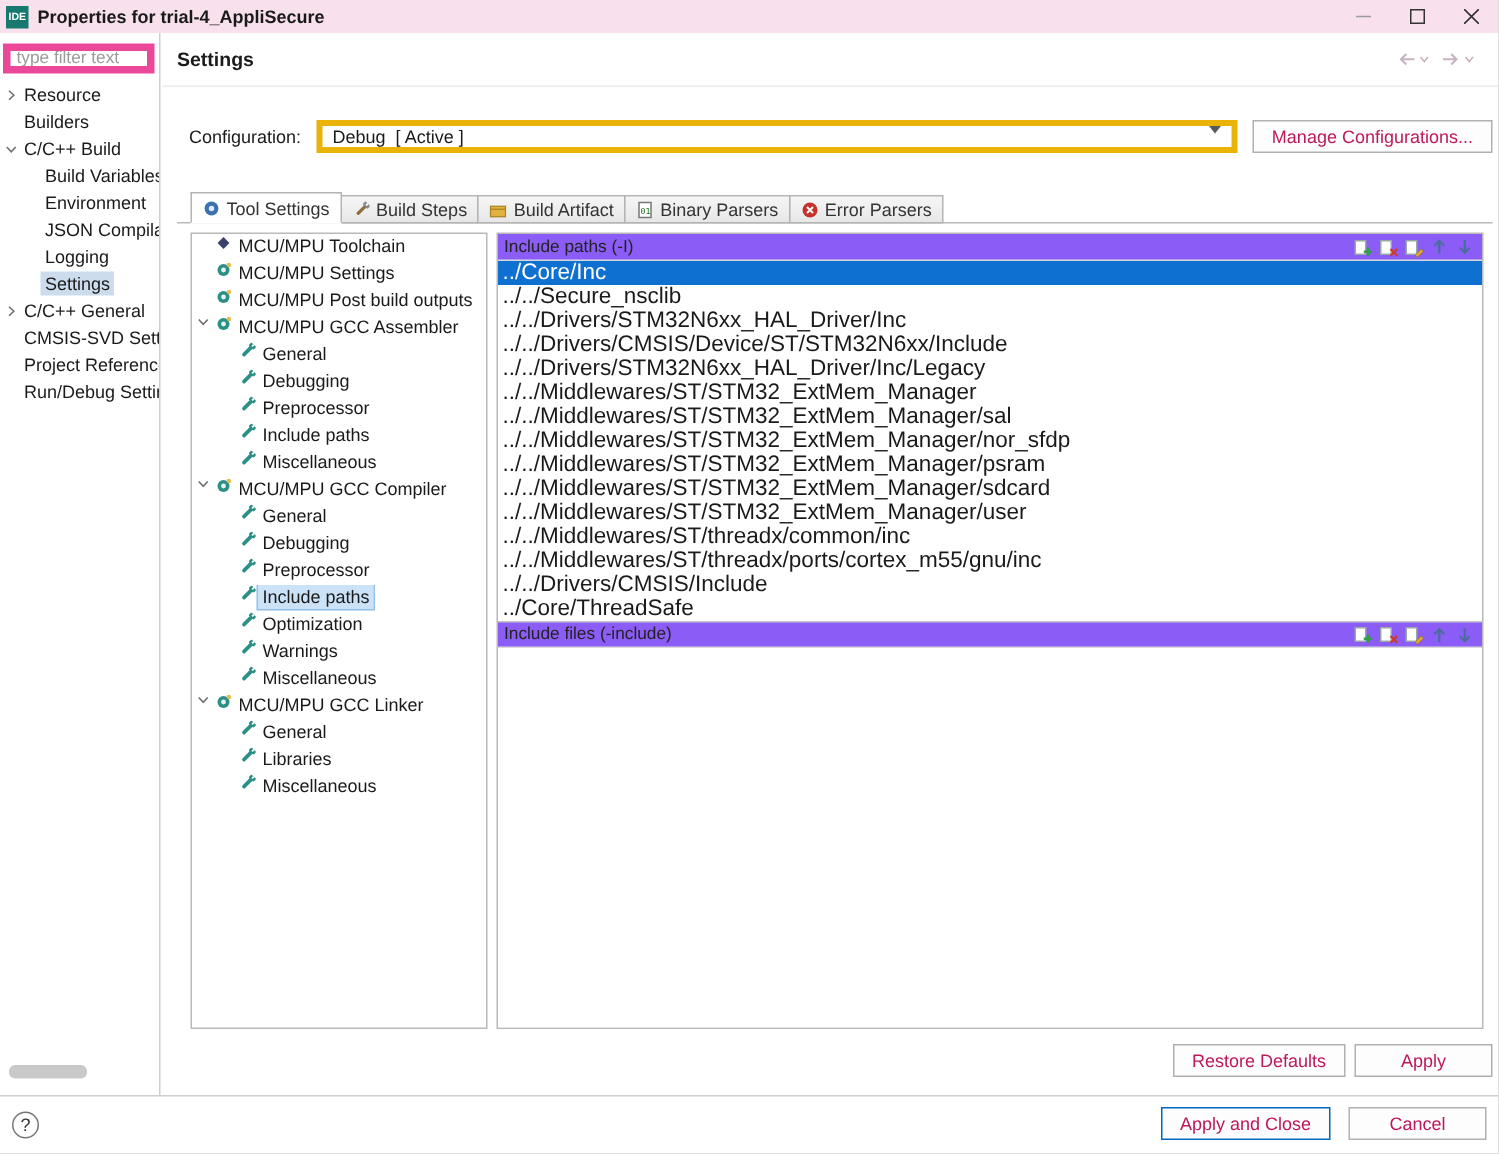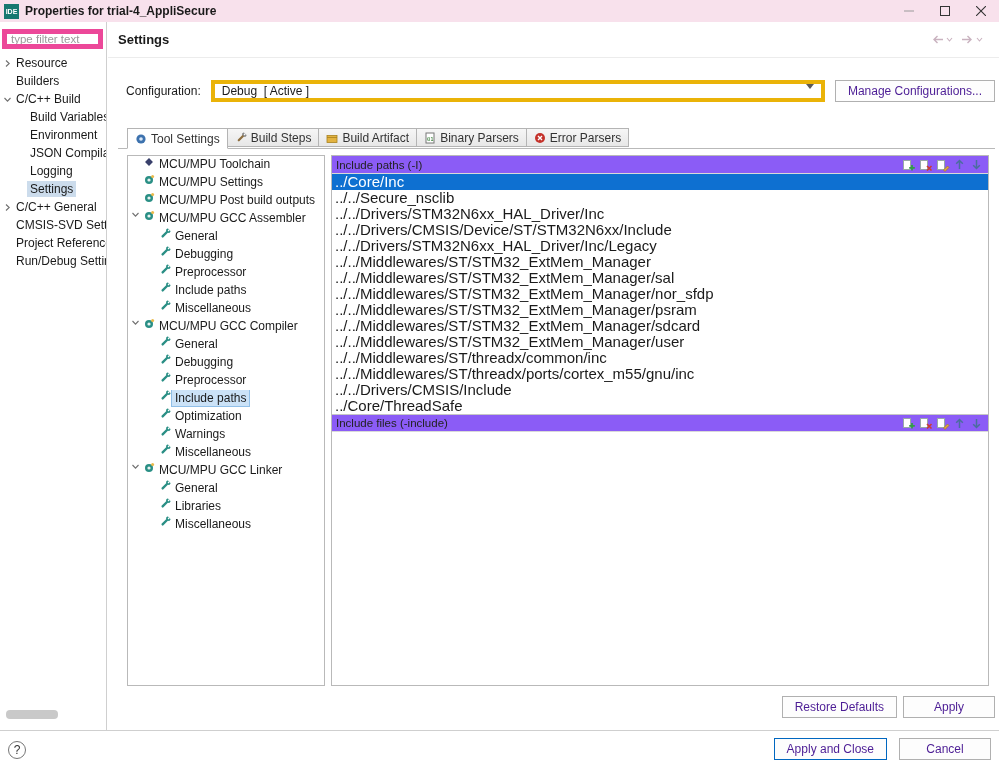--- a/index.html
+++ b/index.html
@@ -32,21 +32,21 @@
   .nav-arrows{margin-left:auto;display:flex;align-items:center;gap:3px;padding-right:4px}
   .nav-group{display:flex;align-items:center;gap:1px;padding:2px}
 
   .config-row{position:absolute;left:18px;right:4px;top:56px;height:26px;display:flex;align-items:center}
   .config-label{margin-right:10px;white-space:nowrap}
   .config-select{flex:1;height:22px;border:4px solid #eab308;background:#fff;display:flex;align-items:flex-start;padding:0 7px;cursor:default}
   .config-value{white-space:pre;font-size:12px}
   .select-caret{margin-left:auto;width:0;height:0;border-left:4px solid transparent;border-right:4px solid transparent;border-top:5px solid #5a5a5a}
   .manage-btn{margin-left:10px;height:24px}
 
-  .tabs{position:absolute;left:19px;top:106px;height:21px;display:flex;align-items:flex-start;z-index:3}
+  .tabs{position:absolute;left:19px;top:106px;height:21px;display:flex;align-items:flex-end;z-index:3}
   .tab{display:flex;align-items:center;gap:4px;height:19px;padding:0 7px;border:1px solid #b4b4b4;background:linear-gradient(#f6f6f6,#e7e7e7);font-size:12px;color:#333;margin-left:-1px;cursor:default;white-space:nowrap}
   .tab:first-child{margin-left:0}
   .tab.active{height:21px;background:#fff;border-bottom:1px solid #fff;position:relative;z-index:4}
   .tab-icon{display:flex;align-items:center}
 
   .tab-content{position:absolute;left:10px;right:4px;top:126px;bottom:44px;border-top:1px solid #b9b9b9;background:#fff;display:flex;padding:6px 6px 0 9px;z-index:1}
   .tool-tree{width:198px;flex:0 0 198px;border:1px solid #b9b9b9;background:#fff;overflow:hidden}
   .tool-row{height:18px;display:flex;align-items:flex-start;white-space:nowrap;overflow:hidden;cursor:default;padding-left:2px}
   .tool-row.l1{padding-left:18px}
   .ticon{width:15px;flex:0 0 15px;display:flex;align-items:center;justify-content:center}
@@ -58,21 +58,21 @@
   .section-header.second{border-top:1px solid #c6c6c6}
   .section-title{font-size:11.5px;color:#222}
   .section-toolbar{margin-left:auto;display:flex;gap:2px;align-items:center}
   .tbi{width:15px;height:14px;display:flex;align-items:center;justify-content:center;cursor:default}
   .list{background:#fff}
   .list-item{height:16px;line-height:16px;padding:0 3px;font-size:15px;white-space:nowrap;overflow:hidden;cursor:default}
   .list-item.selected{background:#0e70d1;color:#fff}
   .empty-body{flex:1;background:#fff}
 
   .inline-actions{position:absolute;right:4px;bottom:12px;display:flex;gap:6px}
-  .btn{height:22px;padding:0 12px;border:1px solid #b0b0b0;background:#fdfdfd;font-family:inherit;font-size:12px;color:#4c1d95;cursor:default;min-width:92px}
+  .btn{height:22px;padding:0 12px;border:1px solid #b0b0b0;background:#fdfdfd;font-family:inherit;font-size:12px;color:#be185d;cursor:default;min-width:92px}
   .btn.primary{border-color:#0067c0}
 
   
   .footer{position:absolute;left:0;right:0;bottom:0;height:39px;background:#fff;border-top:1px solid #cfcfcf}
   .help-btn{position:absolute;left:8px;top:10px;width:18px;height:18px;border:1px solid #767676;border-radius:50%;display:flex;align-items:center;justify-content:center;font-size:12px;color:#333;cursor:default}
   .footer-actions{position:absolute;right:8px;top:7px;display:flex;gap:12px}
 </style>
 </head>
 <body>
 

